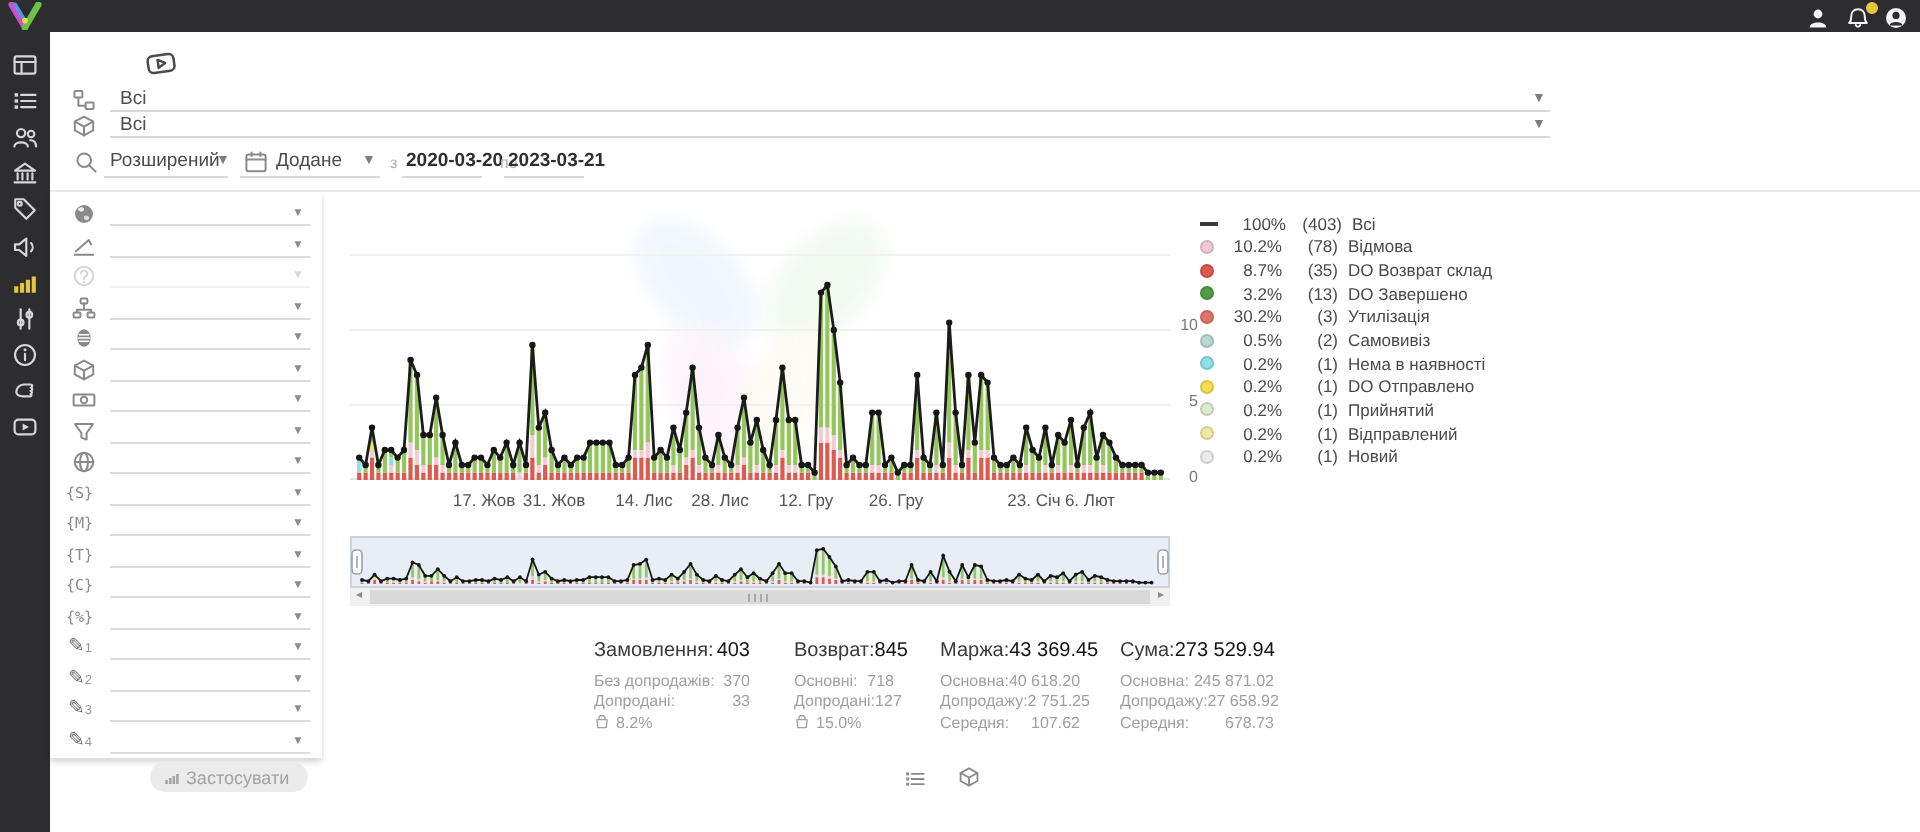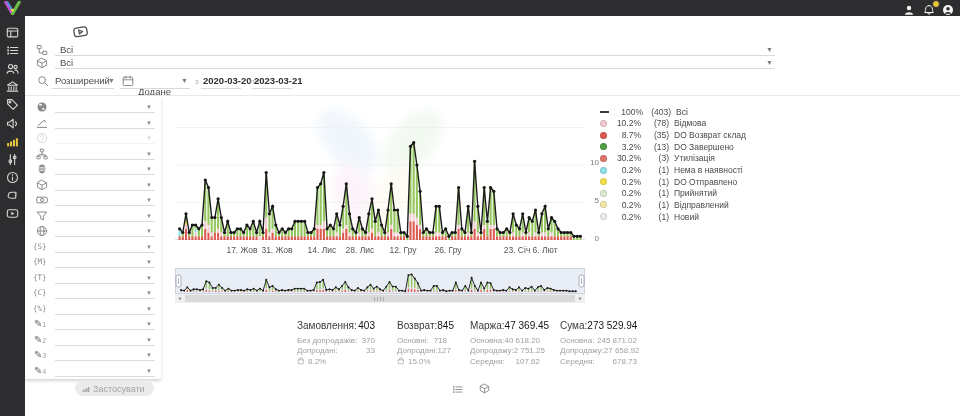--- a/index.html
+++ b/index.html
@@ -331,21 +331,21 @@
   </span>
 <span class="h-txt" style="left:55px;top:75px">Розширений</span>
 <span class="caret" style="left:108px;top:77px">▼</span>
 <div class="h-line" style="left:52px;top:88px;width:62px"></div>
 
 <span class="h-ic" style="left:122px;top:75px">
     <svg class="ic">
       <use href="#sym-calendar"></use>
     </svg>
   </span>
-<span class="h-txt" style="left:138px;top:86px">Додане</span>
+<span class="h-txt" style="left:138px;top:75px">Додане</span>
 <span class="caret" style="left:181px;top:77px">▼</span>
 <div class="h-line" style="left:120px;top:88px;width:70px"></div>
 
 <span class="dim-lbl" style="left:195px;top:77px">з</span>
 <span class="date-val" style="left:203px;top:75px">2020-03-20</span>
 <div class="h-line" style="left:201px;top:88px;width:40px"></div>
 <span class="dim-lbl" style="left:250px;top:77px">по</span>
 <span class="date-val" style="left:254px;top:75px">2023-03-21</span>
 <div class="h-line" style="left:252px;top:88px;width:40px"></div>
 
@@ -957,20 +957,26 @@
       <span class="lg-cnt">(13)</span>
       <span class="lg-lbl">DO Завершено</span>
     </div>
     <div class="lg-item">
       <span class="lg-dot" style="background: rgb(226, 115, 107);"></span>
       <span class="lg-pct">30.2%</span>
       <span class="lg-cnt">(3)</span>
       <span class="lg-lbl">Утилізація</span>
     </div>
     <div class="lg-item">
+      <span class="lg-dot" style="background: rgb(183, 217, 210);"></span>
+      <span class="lg-pct">0.5%</span>
+      <span class="lg-cnt">(2)</span>
+      <span class="lg-lbl">Самовивіз</span>
+    </div>
+    <div class="lg-item">
       <span class="lg-dot" style="background: rgb(142, 224, 232);"></span>
       <span class="lg-pct">0.2%</span>
       <span class="lg-cnt">(1)</span>
       <span class="lg-lbl">Нема в наявності</span>
     </div>
     <div class="lg-item">
       <span class="lg-dot" style="background: rgb(244, 224, 77);"></span>
       <span class="lg-pct">0.2%</span>
       <span class="lg-cnt">(1)</span>
       <span class="lg-lbl">DO Отправлено</span>
@@ -1472,21 +1478,21 @@
       <div class="sum-cart">
         <span><svg class="ic" viewBox="0 0 12 12" style="width:8px;height:8px">
             <use href="#sym-cart"></use>
           </svg></span>
         <span>15.0%</span>
       </div>
     </div>
     <div class="sum-col" style="left: 470px; width: 70px;">
       <div class="sum-title">
         <span>Маржа:</span>
-        <span class="v">47 369.45</span>
+        <span class="v">43 369.45</span>
       </div>
       <div class="sum-row">
         <span>Основна:</span>
         <span>40 618.20</span>
       </div>
       <div class="sum-row">
         <span>Допродажу:</span>
         <span>2 751.25</span>
       </div>
       <div class="sum-row">

